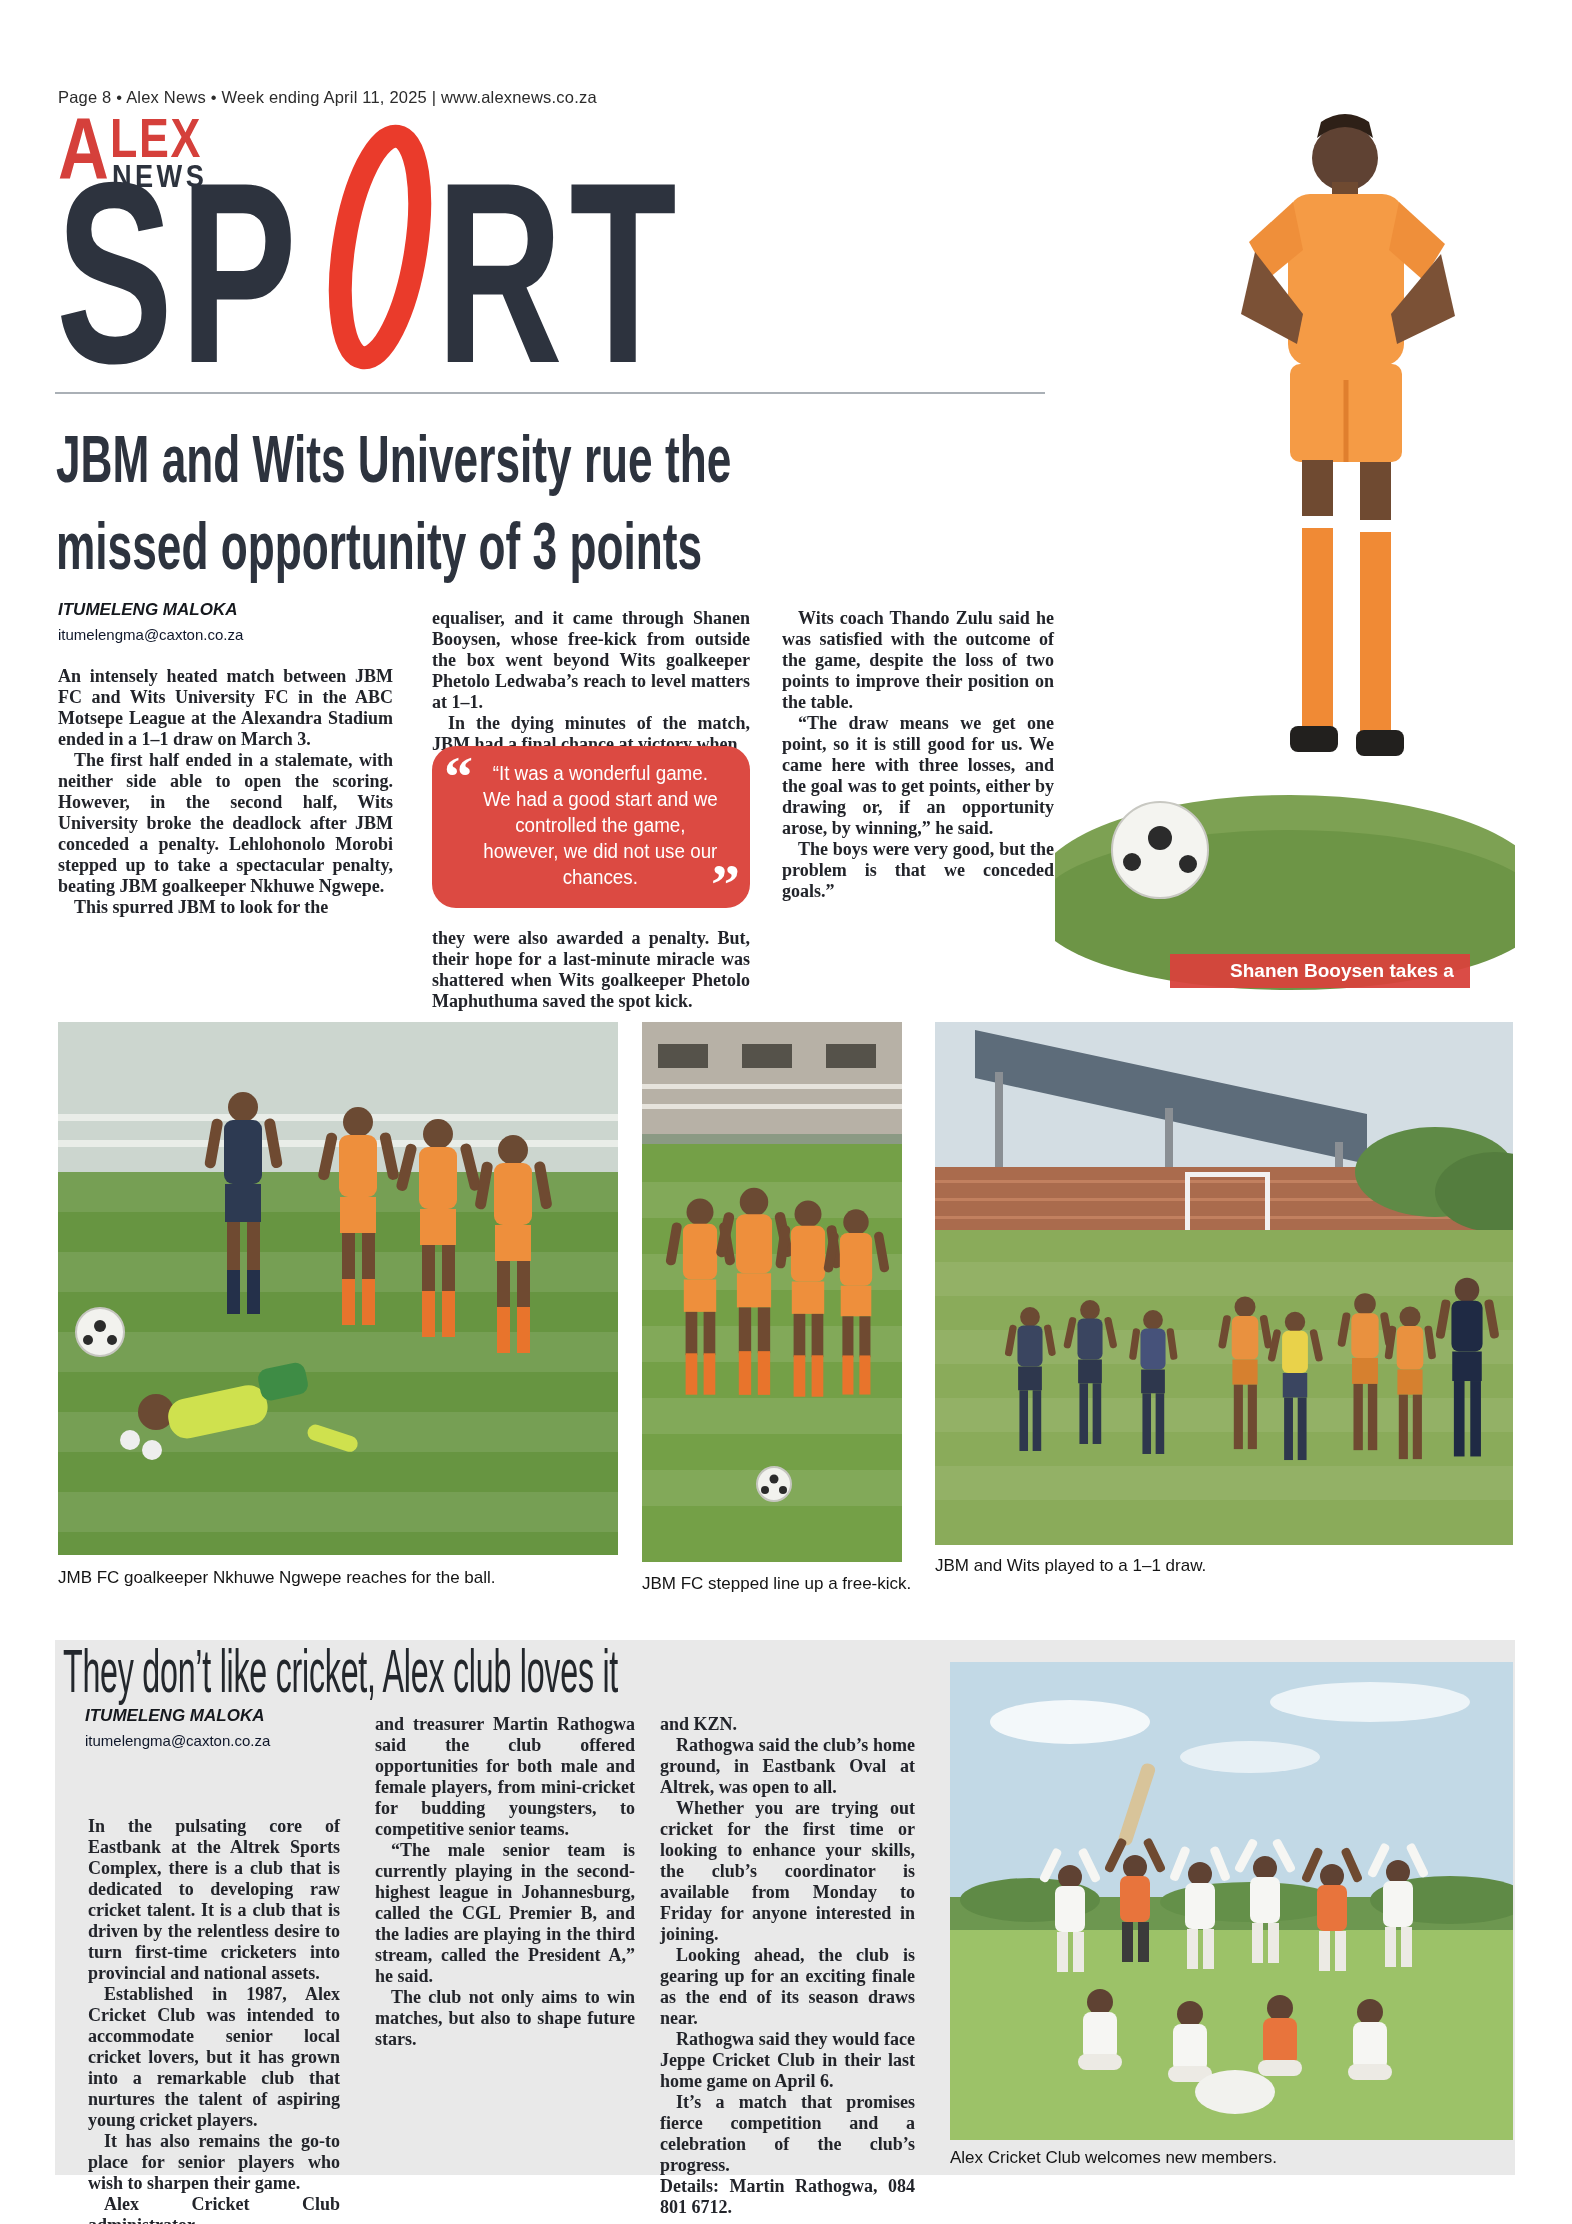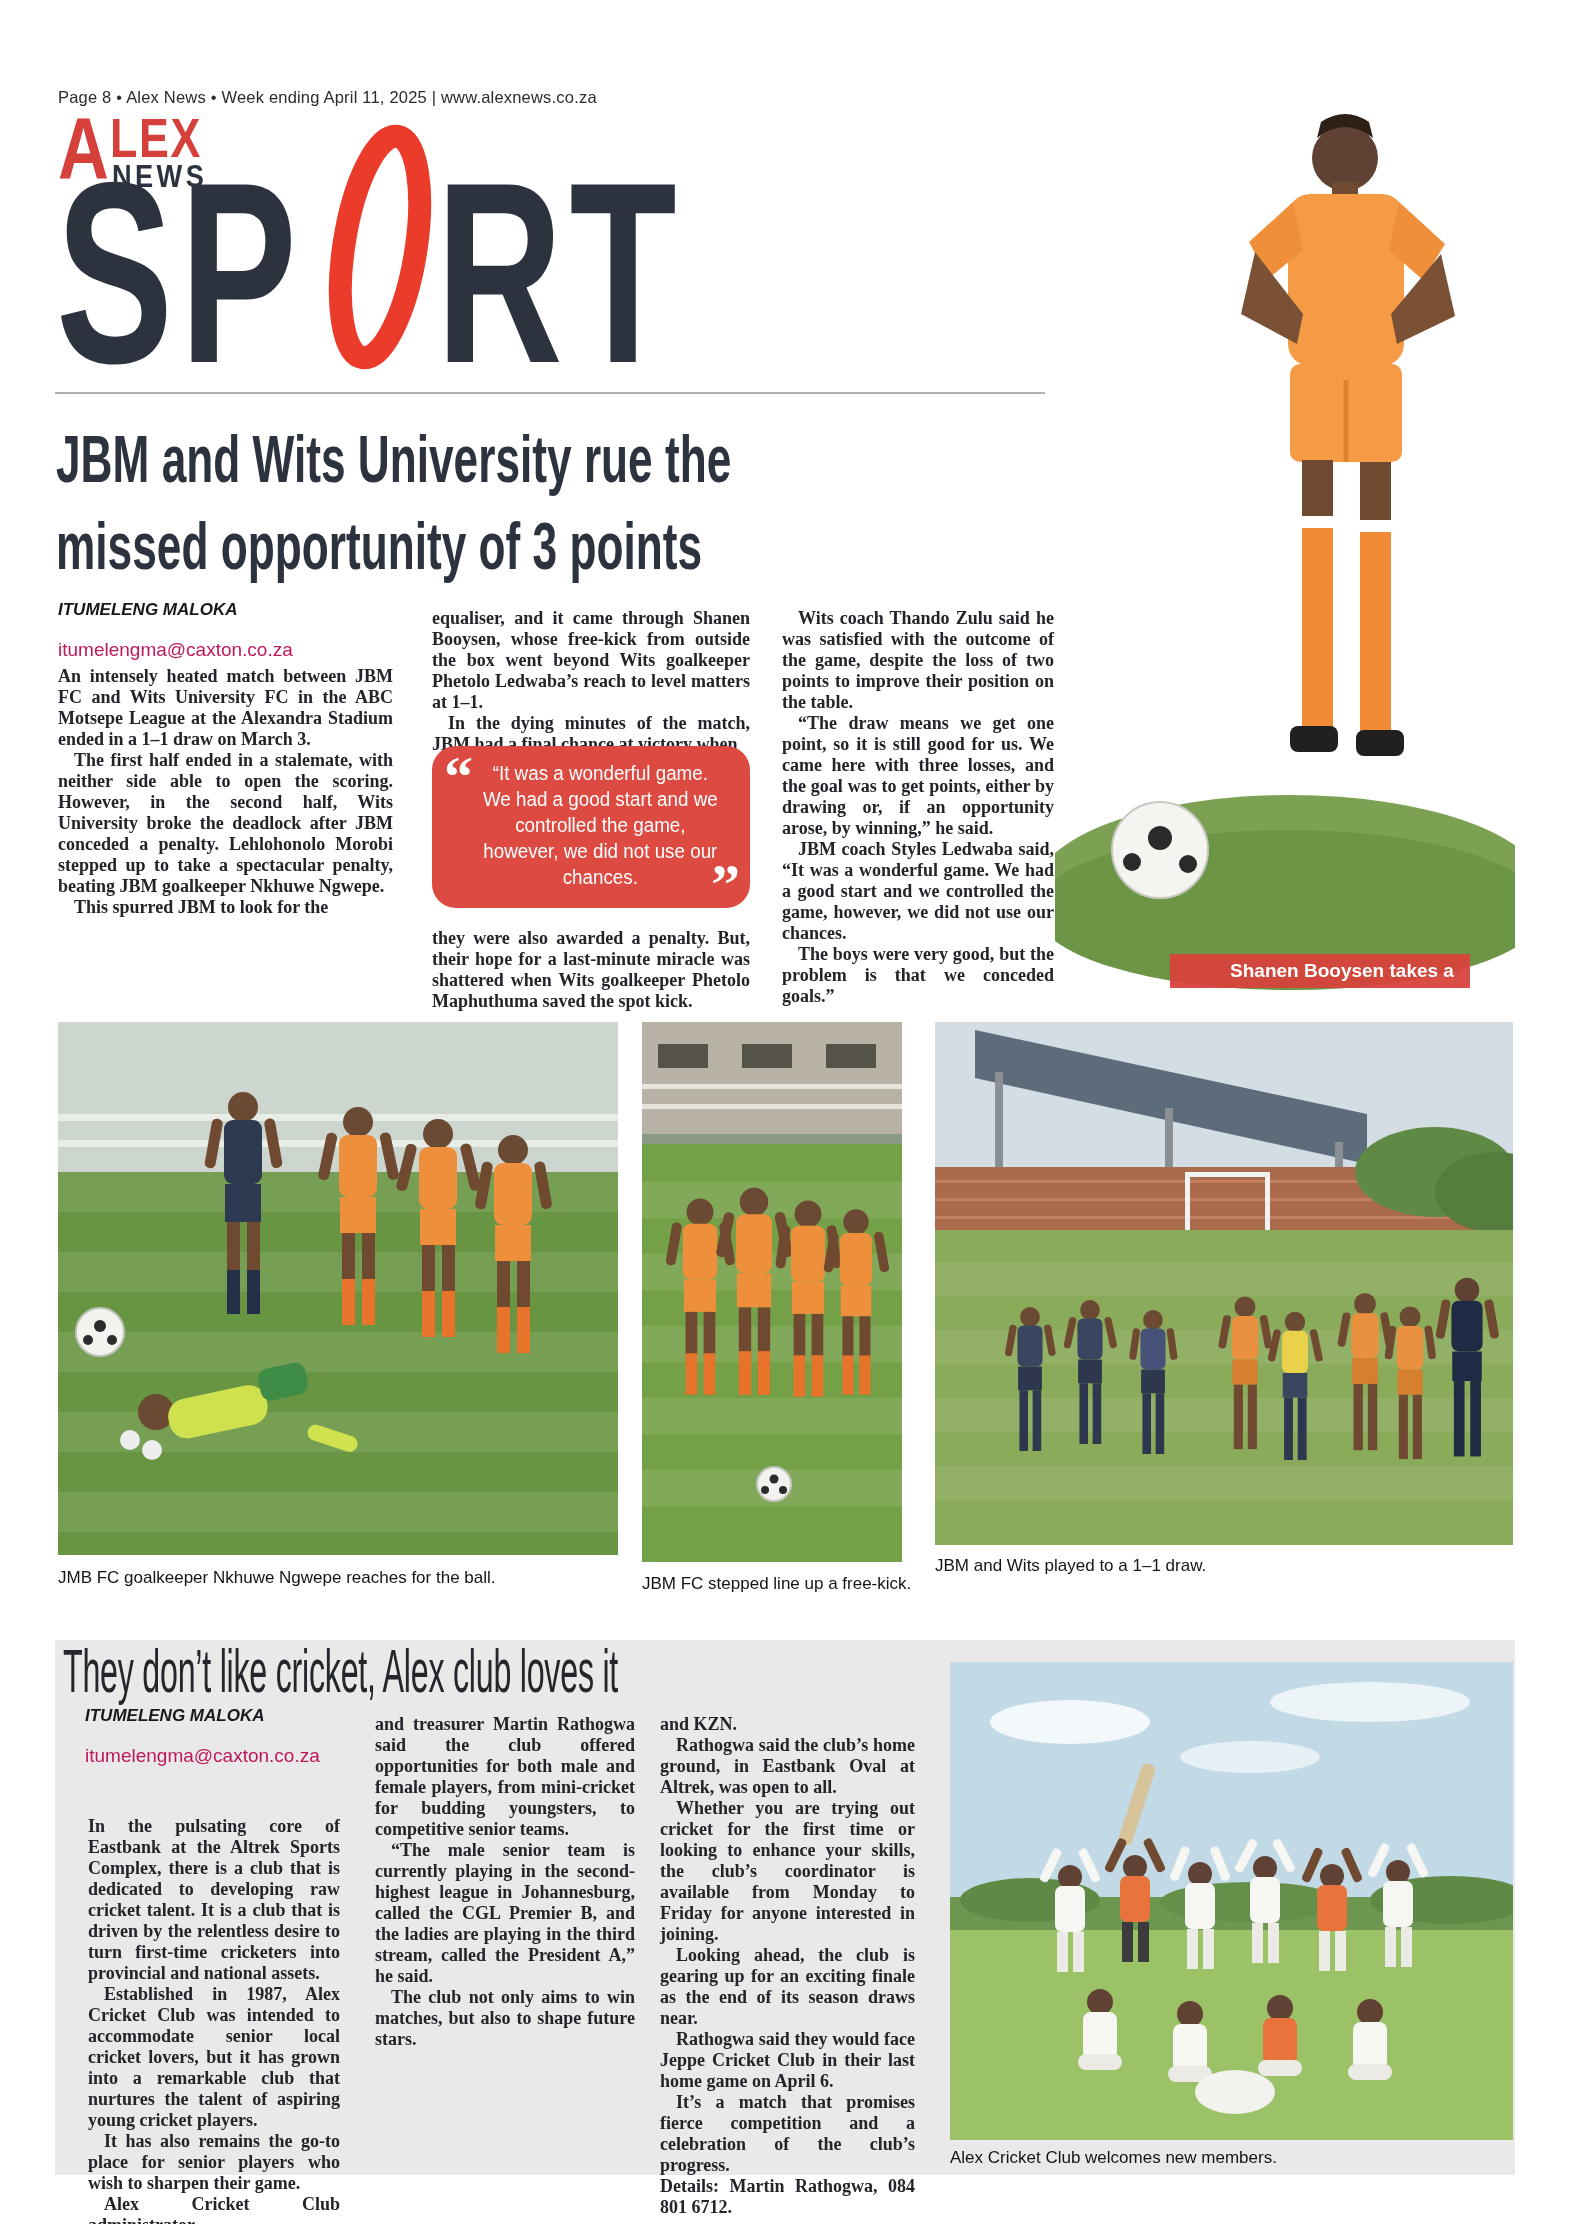--- a/index.html
+++ b/index.html
@@ -12,21 +12,21 @@
   .logo-lex { position:absolute; left:110px; top:110px; font-size:56px; font-weight:bold; color:#d5403b; line-height:1; letter-spacing:2px; display:inline-block; transform:scaleX(.8); transform-origin:left top;}
   .logo-news{ position:absolute; left:112px; top:160px; font-size:32px; font-weight:bold; color:#2d333e; letter-spacing:4px; line-height:1; display:inline-block; transform:scaleX(.85); transform-origin:left top;}
 
   .sport-part { position:absolute; top:168px; font-size:258px; font-weight:800; color:#2d333e; line-height:210px; display:inline-block; transform:scaleX(.68); transform-origin:left top; letter-spacing:10px;}
   .sport-o { position:absolute; left:328px; top:118px; }
   .rule { position:absolute; left:55px; top:392px; width:990px; height:2px; background:#aab0b6; }
 
   .headline1 { position:absolute; left:56px; top:416px; color:#2d333e; font-weight:bold; font-size:66px; line-height:87px; transform:scaleX(.67); transform-origin:left top; white-space:nowrap; letter-spacing:0; }
 
   .byline-author { font-size:17px; font-weight:bold; font-style:italic; color:#15181d; }
-  .byline-email  { font-size:19px; color:#be185d; margin-top:19px; }
+  .byline-email  { font-size:15px; color:#0f172a; margin-top:6px; }
   .byline1 { position:absolute; left:58px; top:600px; }
 
   .bodycol { position:absolute; font-family:"Liberation Serif", serif; font-size:18px; line-height:21px; color:#22242a; text-align:justify;font-weight:bold; }
   .bodycol p { margin:0; }
   .bodycol p.ind { text-indent:16px; }
   #a1c1 { left:58px;  top:666px; width:335px; }
   #a1c2 { left:432px; top:608px; width:318px; }
   #a1c2b{ left:432px; top:928px; width:318px; }
   #a1c3 { left:782px; top:608px; width:272px; }
 
@@ -106,21 +106,20 @@
     <span class="qclose">”</span>
   </div>
 
   <div class="bodycol" id="a1c2b">
     <p>they were also awarded a penalty. But, their hope for a last-minute miracle was shattered when Wits goalkeeper Phetolo Maphuthuma saved the spot kick.</p>
   </div>
 
   <div class="bodycol" id="a1c3">
     <p class="ind">Wits coach Thando Zulu said he was satisfied with the outcome of the game, despite the loss of two points to improve their position on the table.</p>
     <p class="ind">“The draw means we get one point, so it is still good for us. We came here with three losses, and the goal was to get points, either by drawing or, if an opportunity arose, by winning,” he said.</p>
-    <p class="ind">JBM coach Styles Ledwaba said, “It was a wonderful game. We had a good start and we controlled the game, however, we did not use our chances.</p>
     <p class="ind">The boys were very good, but the problem is that we conceded goals.”</p>
   </div>
 
   <svg class="cutout" width="460" height="935" viewBox="0 0 460 935">
     <ellipse cx="235" cy="810" rx="255" ry="95" fill="#7da153"></ellipse>
     <ellipse cx="235" cy="830" rx="255" ry="80" fill="#6d9546"></ellipse>
 
     <circle cx="105" cy="770" r="48" fill="#f4f4f0" stroke="#c8c8c2" stroke-width="2"></circle>
     <circle cx="105" cy="758" r="12" fill="#2b2b2b"></circle>
     <circle cx="77" cy="782" r="9" fill="#2b2b2b"></circle>

